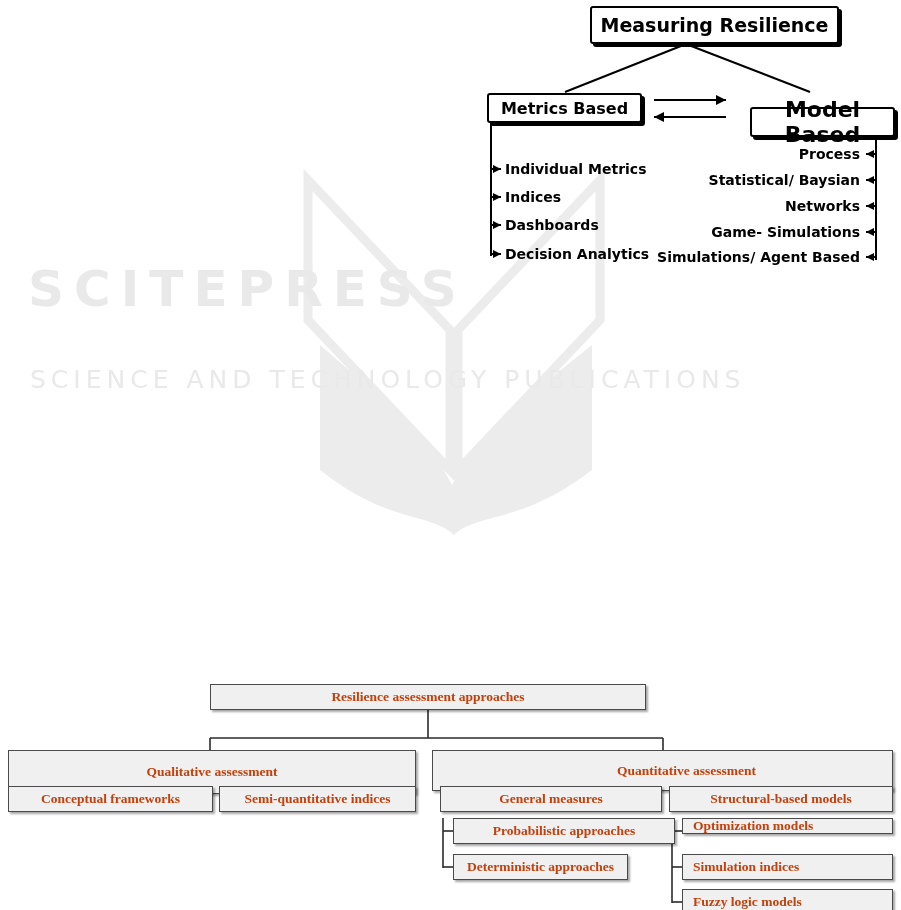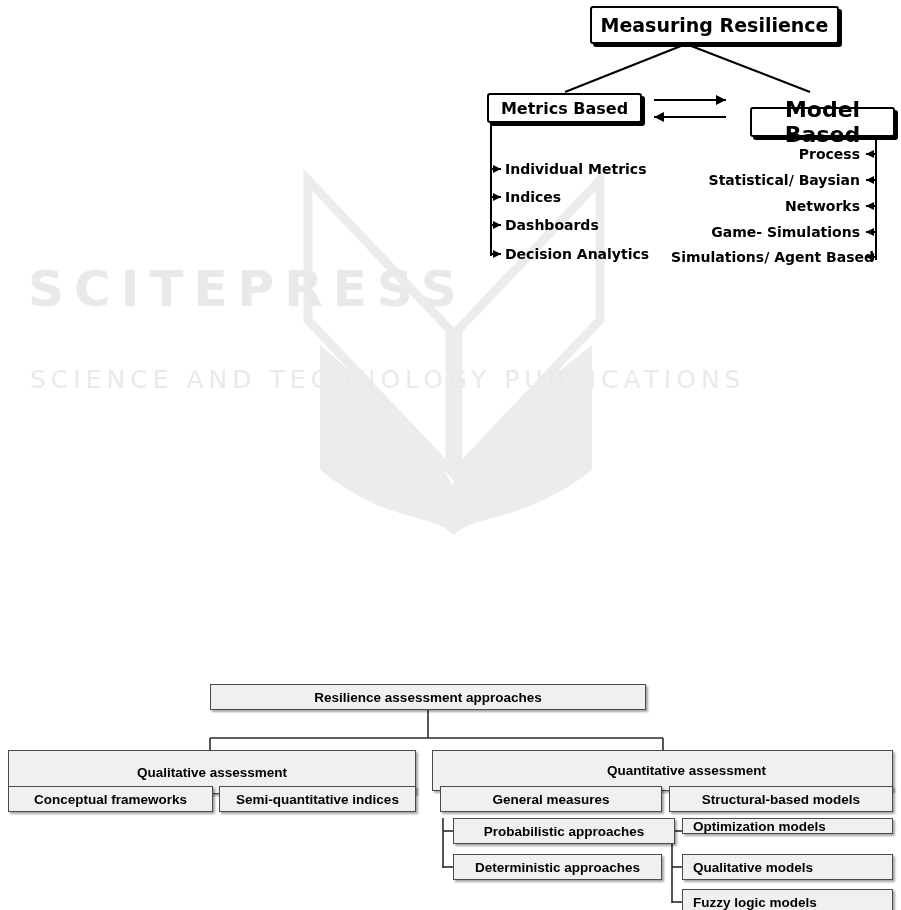--- a/index.html
+++ b/index.html
@@ -125,24 +125,24 @@
     left: 0;
     top: 660px;
     width: 901px;
     height: 250px;
   }
   #fig2 .f2box {
     position: absolute;
     box-sizing: border-box;
     border: 1.5px solid #4a4a4a;
     background: #f0f0f0;
-    font-family: Liberation Sans, sans-serif;
+    font-family: Liberation Serif, serif;
     font-weight: 700;
     font-size: 13.5px;
-    color: #000000;
+    color: #c2410c;
     display: flex;
     align-items: center;
     justify-content: center;
     text-align: center;
     box-shadow: 2px 2px 2px rgba(0,0,0,0.35);
   }
   #fig2 .f2box.left-align {
     justify-content: flex-start;
     padding-left: 10px;
   }
@@ -209,21 +209,21 @@
 
   <div class="leaf leaf-left" style="left:505px; top:161px;">Individual Metrics</div>
   <div class="leaf leaf-left" style="left:505px; top:189px;">Indices</div>
   <div class="leaf leaf-left" style="left:505px; top:217px;">Dashboards</div>
   <div class="leaf leaf-left" style="left:505px; top:246px;">Decision Analytics</div>
 
   <div class="leaf leaf-right" style="right:41px; top:146px;">Process</div>
   <div class="leaf leaf-right" style="right:41px; top:172px;">Statistical/  Baysian</div>
   <div class="leaf leaf-right" style="right:41px; top:198px;">Networks</div>
   <div class="leaf leaf-right" style="right:41px; top:224px;">Game- Simulations</div>
-  <div class="leaf leaf-right" style="right:27px; top:249px;">Simulations/ Agent Based</div>
+  <div class="leaf leaf-right" style="right:41px; top:249px;">Simulations/ Agent Based</div>
 </div>
 
 <div id="fig2">
 
   <svg width="901" height="250" style="position:absolute;left:0;top:0;">
 
     <line x1="428" y1="48" x2="428" y2="78" stroke="#2b2b2b" stroke-width="1.6"></line>
     <line x1="210" y1="78" x2="663" y2="78" stroke="#2b2b2b" stroke-width="1.6"></line>
     <line x1="210" y1="78" x2="210" y2="90" stroke="#2b2b2b" stroke-width="1.6"></line>
     <line x1="663" y1="78" x2="663" y2="90" stroke="#2b2b2b" stroke-width="1.6"></line>
@@ -269,26 +269,26 @@
   <div class="f2box" style="left:440px; top:126px; width:222px; height:26px;">
     <span>General measures</span>
   </div>
   <div class="f2box" style="left:669px; top:126px; width:224px; height:26px;">
     <span>Structural-based models</span>
   </div>
 
   <div class="f2box" style="left:453px; top:158px; width:222px; height:26px;">
     <span>Probabilistic approaches</span>
   </div>
-  <div class="f2box" style="left:453px; top:194px; width:209px; height:26px;">
+  <div class="f2box" style="left:453px; top:194px; width:175px; height:26px;">
     <span>Deterministic approaches</span>
   </div>
 
   <div class="f2box left-align" style="left:682px; top:158px; width:211px; height:16px;">
     <span>Optimization models</span>
   </div>
   <div class="f2box left-align" style="left:682px; top:194px; width:211px; height:26px;">
-    <span>Qualitative models</span>
+    <span>Simulation indices</span>
   </div>
   <div class="f2box left-align" style="left:682px; top:229px; width:211px; height:26px;">
     <span>Fuzzy logic models</span>
   </div>
 </div>
 
 </body></html>

